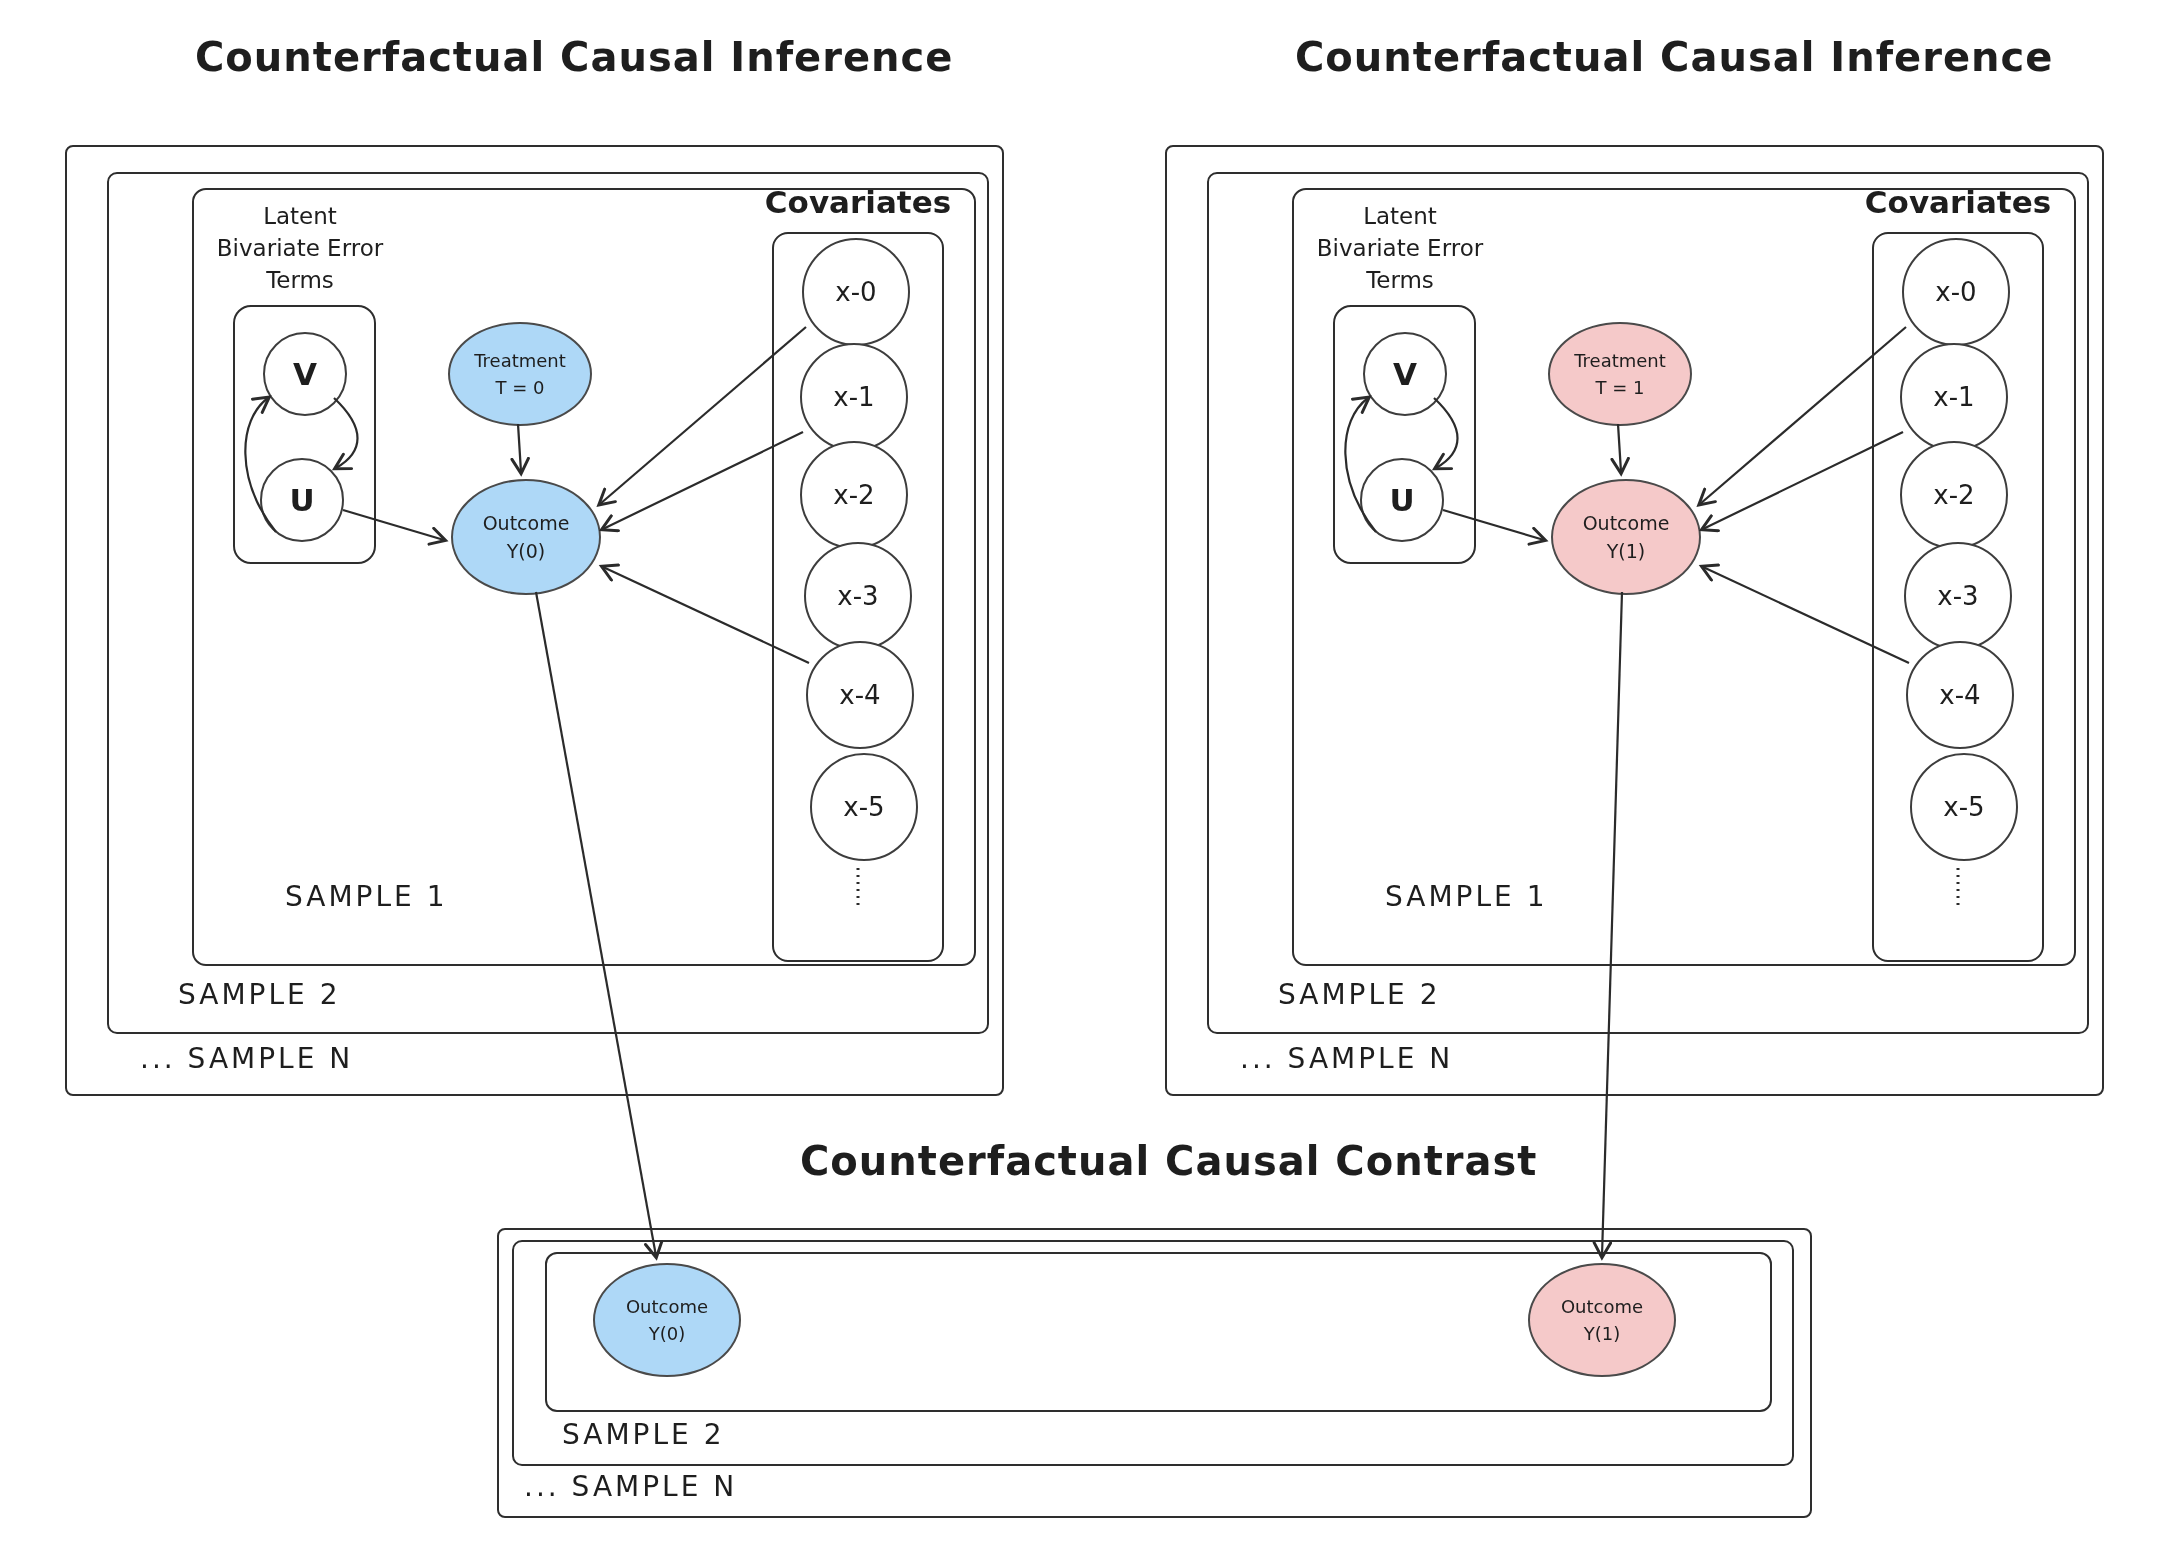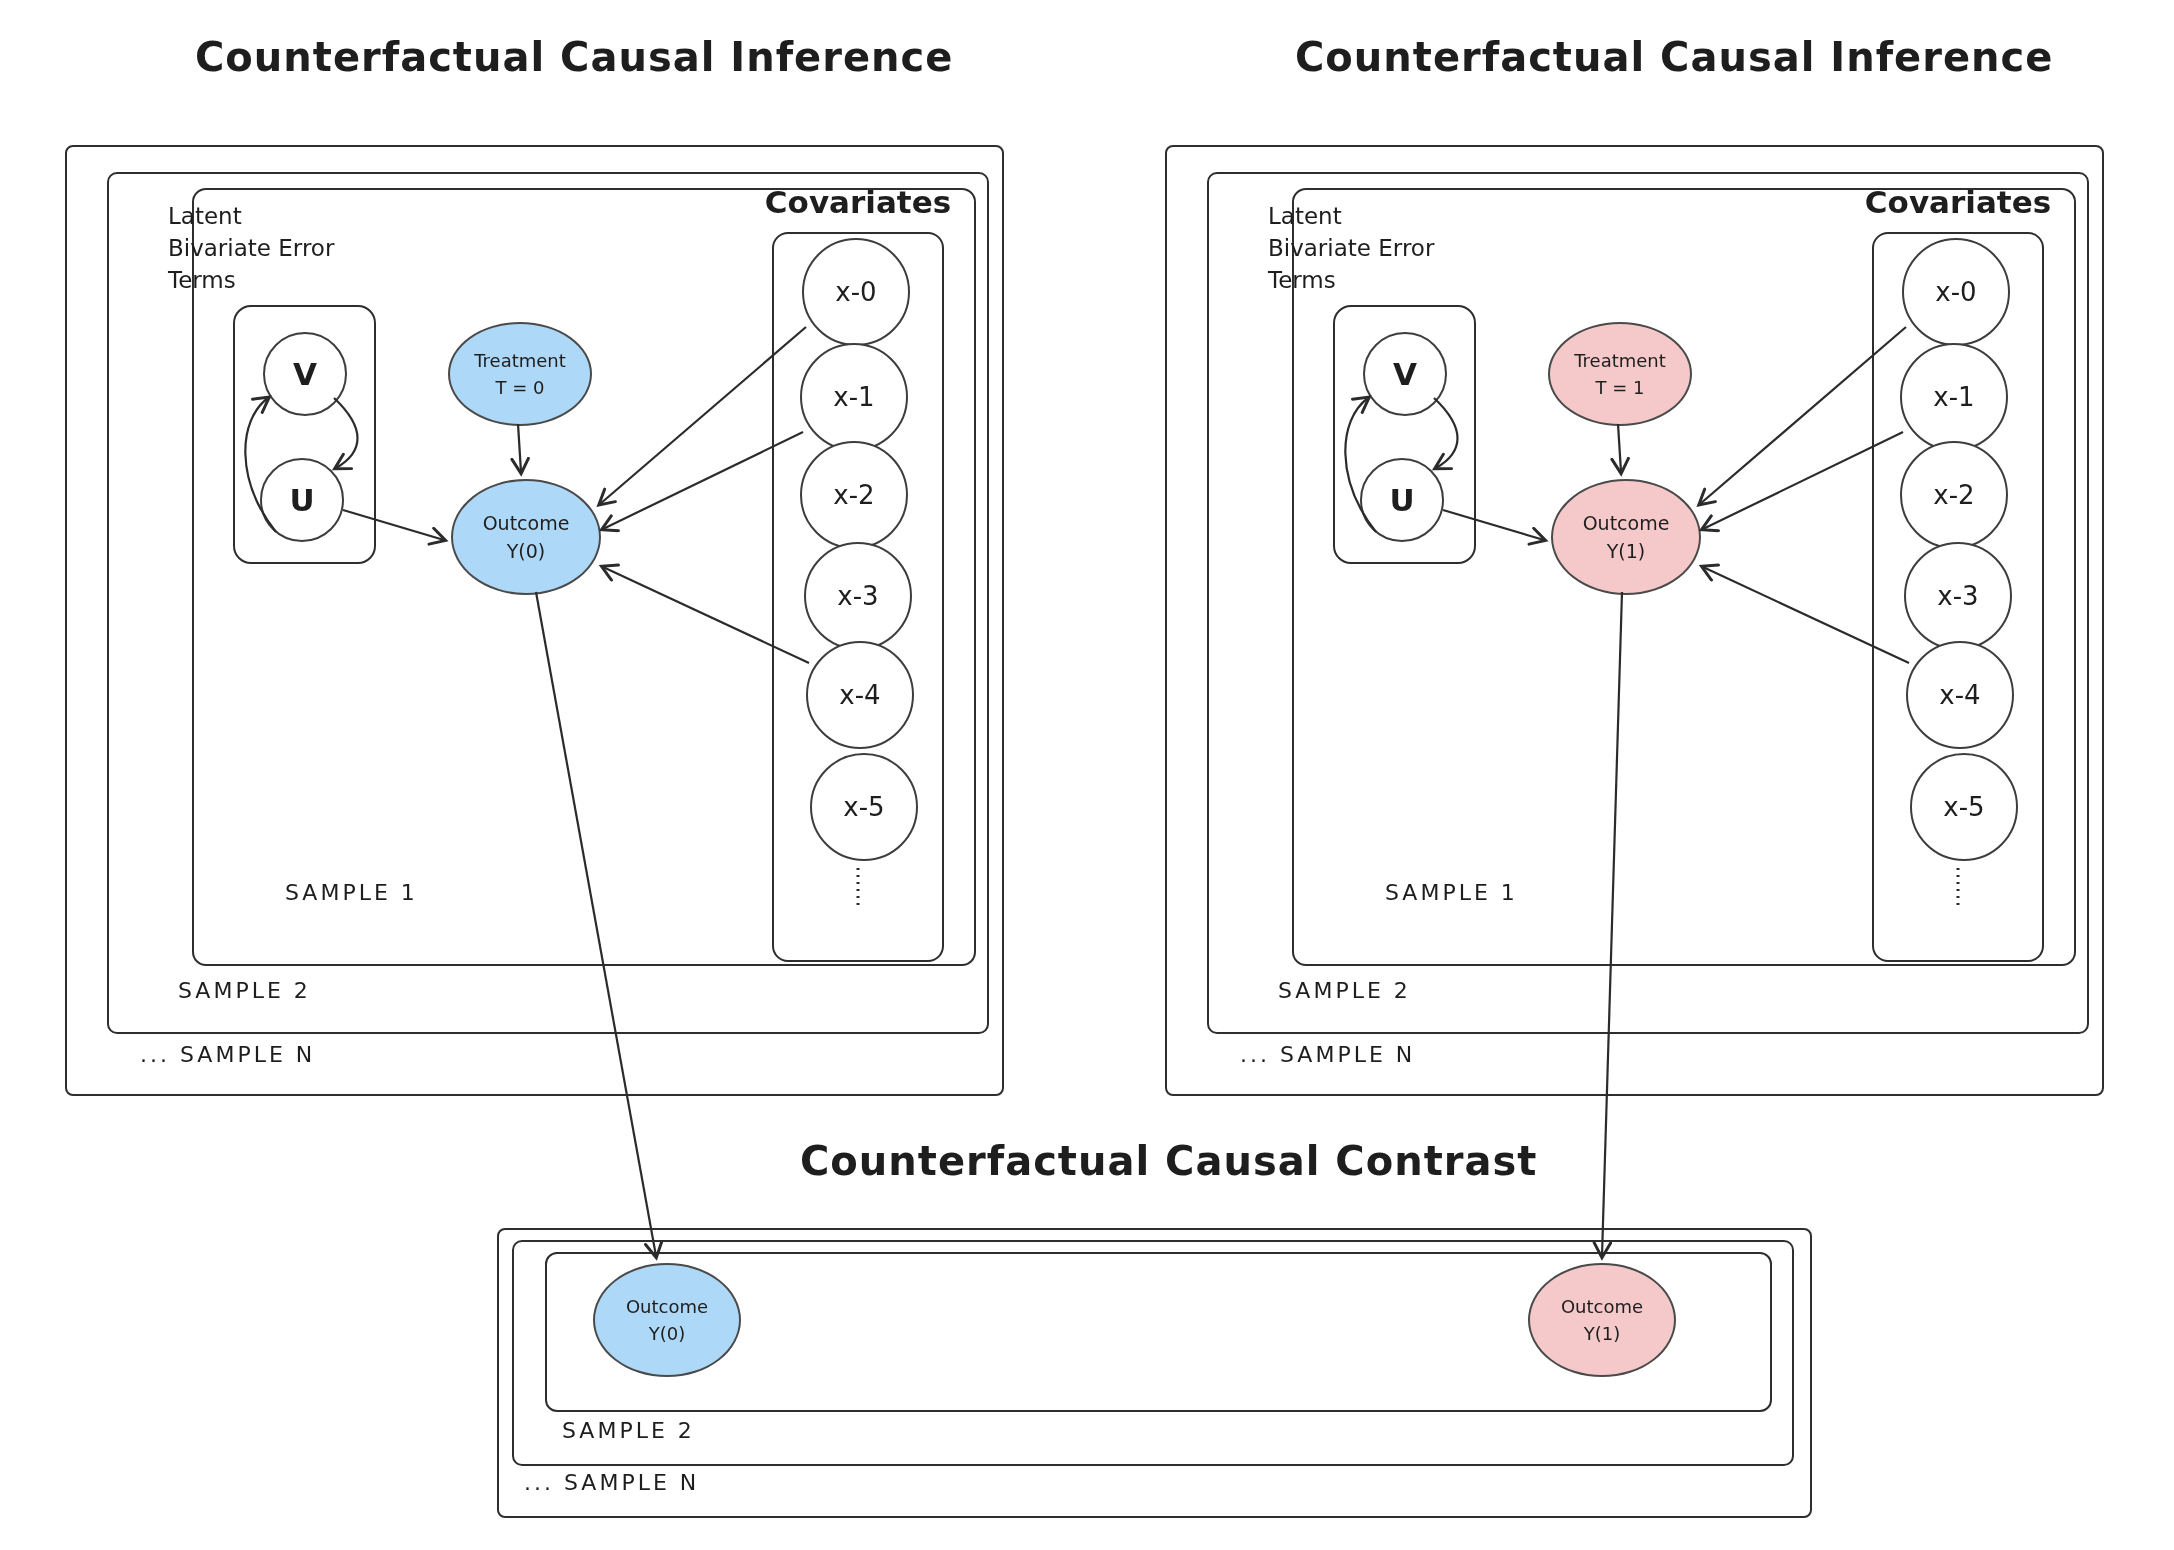--- a/index.html
+++ b/index.html
@@ -17,26 +17,26 @@
     text-align:center;white-space:nowrap;
   }
   .box{
     position:absolute;
     border:2.5px solid #2e2e2e;
     border-radius:12px;
     background:transparent;
   }
   .sample-label{
     position:absolute;
-    font-size:22px;letter-spacing:3px;
+    font-size:28px;letter-spacing:3px;
     white-space:nowrap;
   }
   .latent-label{
     position:absolute;
-    font-size:23px;line-height:1.4;
+    font-size:23px;line-height:1.4;text-align:center;
     white-space:pre-line;
   }
   .cov-title{
     position:absolute;
     font-size:31px;font-weight:bold;text-align:center;
     white-space:nowrap;
   }
   .circle{
     position:absolute;
     border:2px solid #3d3d3d;border-radius:50%;

